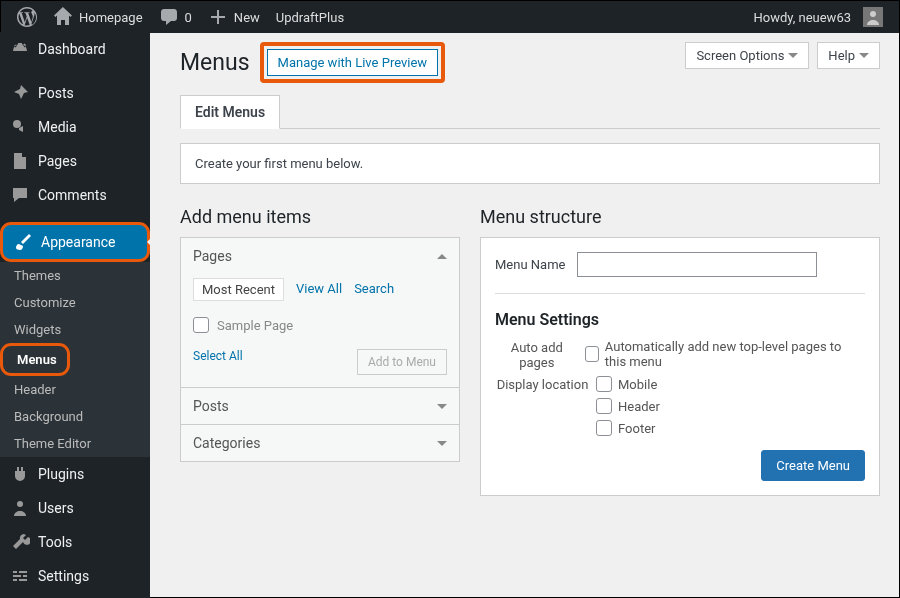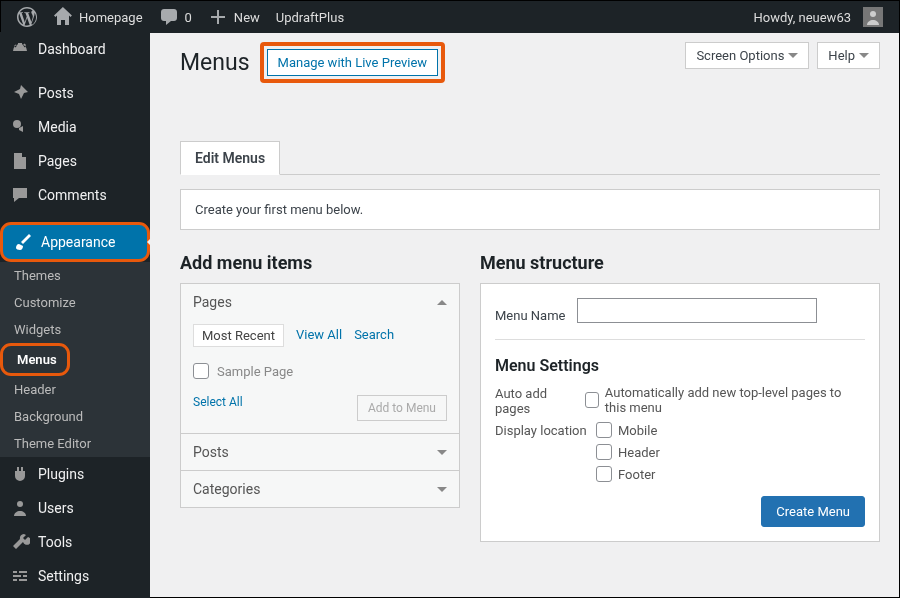--- a/index.html
+++ b/index.html
@@ -24,50 +24,50 @@
     .hl-side { border:3px solid #e8590c; border-radius:11px; }
     
     .content { position:absolute; top:32px; left:160px; right:0; bottom:0; padding:10px 20px 20px 20px; overflow:auto; }
     .hdr { display:flex; align-items:center; gap:10px; }
     .hdr h1 { font-size:23px; font-weight:400; color:#1d2327; }
     .hdr .lp { border:1px solid #0073aa; color:#0073aa; background:#fff; padding:5px 10px; font-size:13px; cursor:pointer; }
     .hl-btn { border:4px solid #e8590c; border-radius:4px; padding:3px; display:inline-block; }
     .top-btns { position:absolute; top:10px; right:20px; display:flex; gap:8px; }
     .top-btns .btn { border:1px solid #ccc; background:#fff; padding:5px 10px; font-size:13px; cursor:pointer; display:flex; align-items:center; gap:4px; }
     .tabs { margin-top:12px; border-bottom:1px solid #ccc; }
-    .tab { display:inline-block; border:1px solid #ccc; border-bottom-color:#fff; background:#fff; padding:8px 14px; font-size:14px; font-weight:600; margin-bottom:-1px; cursor:pointer;margin-top:46px; }
+    .tab { display:inline-block; border:1px solid #ccc; border-bottom-color:#fff; background:#fff; padding:8px 14px; font-size:14px; font-weight:600; margin-bottom:-1px; cursor:pointer; }
     .noticebox { border:1px solid #ccc; background:#fff; padding:12px 14px; margin-top:14px; font-size:13px; }
     .cols { display:flex; gap:20px; margin-top:22px; }
     .col-left { width:280px; }
     .col-right { flex:1; }
-    .cols h2 { font-size:18px; font-weight:700; color:#1d2327; margin-bottom:10px; }
+    .cols h2 { font-size:18px; font-weight:400; color:#1d2327; margin-bottom:10px; }
     .accordion { border:1px solid #ccc; background:#f6f7f7; }
     .acc-head { padding:10px 12px; font-size:14px; border-top:1px solid #ccc; display:flex; justify-content:space-between; align-items:center; cursor:pointer; color:#555; }
     .acc-head:first-child { border-top:none; }
     .acc-body { padding:4px 12px 12px 12px;}
     .subtabs { display:flex; gap:12px; font-size:13px; margin-bottom:10px; }
     .subtabs span { cursor:pointer; }
     .subtabs .st-active { color:#444; background:#fff; border:1px solid #ddd; padding:3px 8px; }
     .subtabs .st-link { color:#0073aa; padding:3px 0; }
     .chk-row { display:flex; align-items:center; gap:8px; font-size:13px; color:#888; padding:6px 0; }
     .acc-foot { display:flex; justify-content:space-between; margin-top:10px; }
     .acc-foot .sa { color:#0073aa; font-size:12px; cursor:pointer; }
     .acc-foot .add { border:1px solid #ccc; background:#f6f7f7; color:#aaa; padding:5px 10px; font-size:12px; }
     .chev { width:0; height:0; border-left:5px solid transparent; border-right:5px solid transparent; }
     .chev.down { border-top:5px solid #888; }
     .chev.up { border-bottom:5px solid #888; }
     .rightbox { border:1px solid #ccc; background:#fff; padding:14px; }
-    .name-row { display:flex; align-items:flex-end; gap:12px; margin-bottom:16px; }
+    .name-row { display:flex; align-items:center; gap:12px; margin-bottom:16px; }
     .name-row label { font-size:13px; }
     .name-row input { border:1px solid #8c8f94; padding:4px; width:240px; font-size:13px; }
     .hint { font-size:13px; color:#555; }
     .hr { border:none; border-top:1px solid #ddd; margin:16px 0; }
     .rightbox h3 { font-size:16px; font-weight:600; margin-bottom:10px; color:#1d2327; }
     .set-row { display:flex; align-items:flex-start; gap:6px; font-size:13px; margin-bottom:6px; }
-    .set-row .lbl { width:95px; text-align:left; color:#555; padding-top:1px; }
+    .set-row .lbl { width:95px; text-align:center; color:#555; padding-top:1px; }
     .opts { display:flex; flex-direction:column; gap:6px; }
     .opts label { display:flex; align-items:center; gap:6px; font-size:13px; color:#555; }
     input[type=checkbox]{ width:16px; height:16px; border:1px solid #8c8f94; border-radius:3px; appearance:none; background:#fff; cursor:pointer;}
     .create-row { text-align:right; margin-top:14px; }
     .create-btn { background:#2271b1; color:#fff; border:1px solid #2271b1; padding:7px 14px; font-size:13px; cursor:pointer; border-radius:3px; }
   </style>
 </head>
 <body>
 
 <div class="adminbar">

